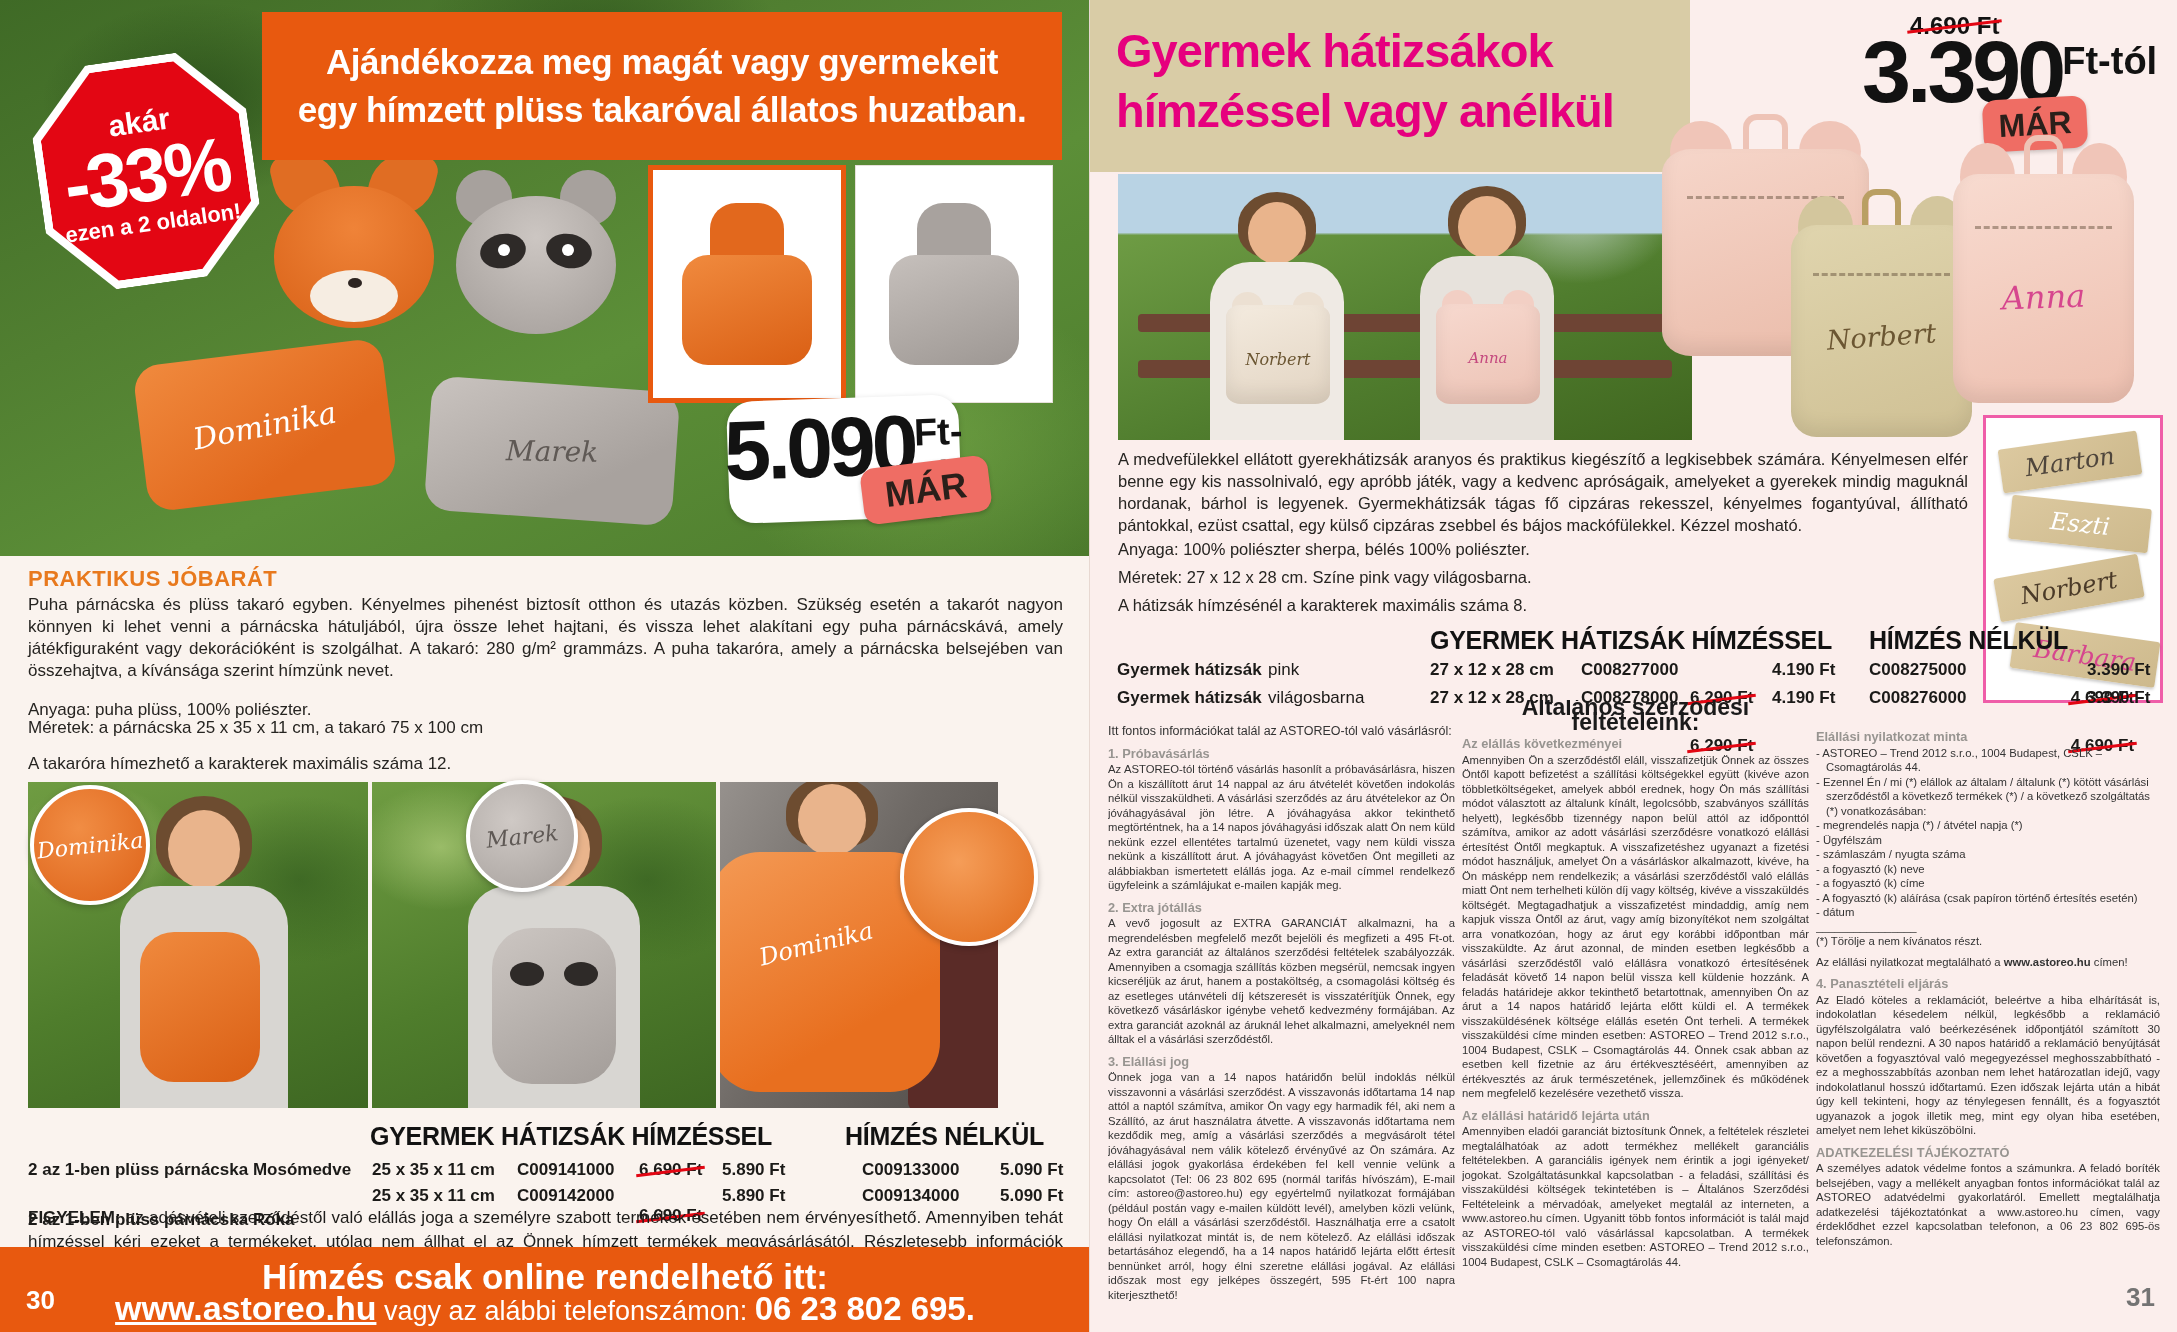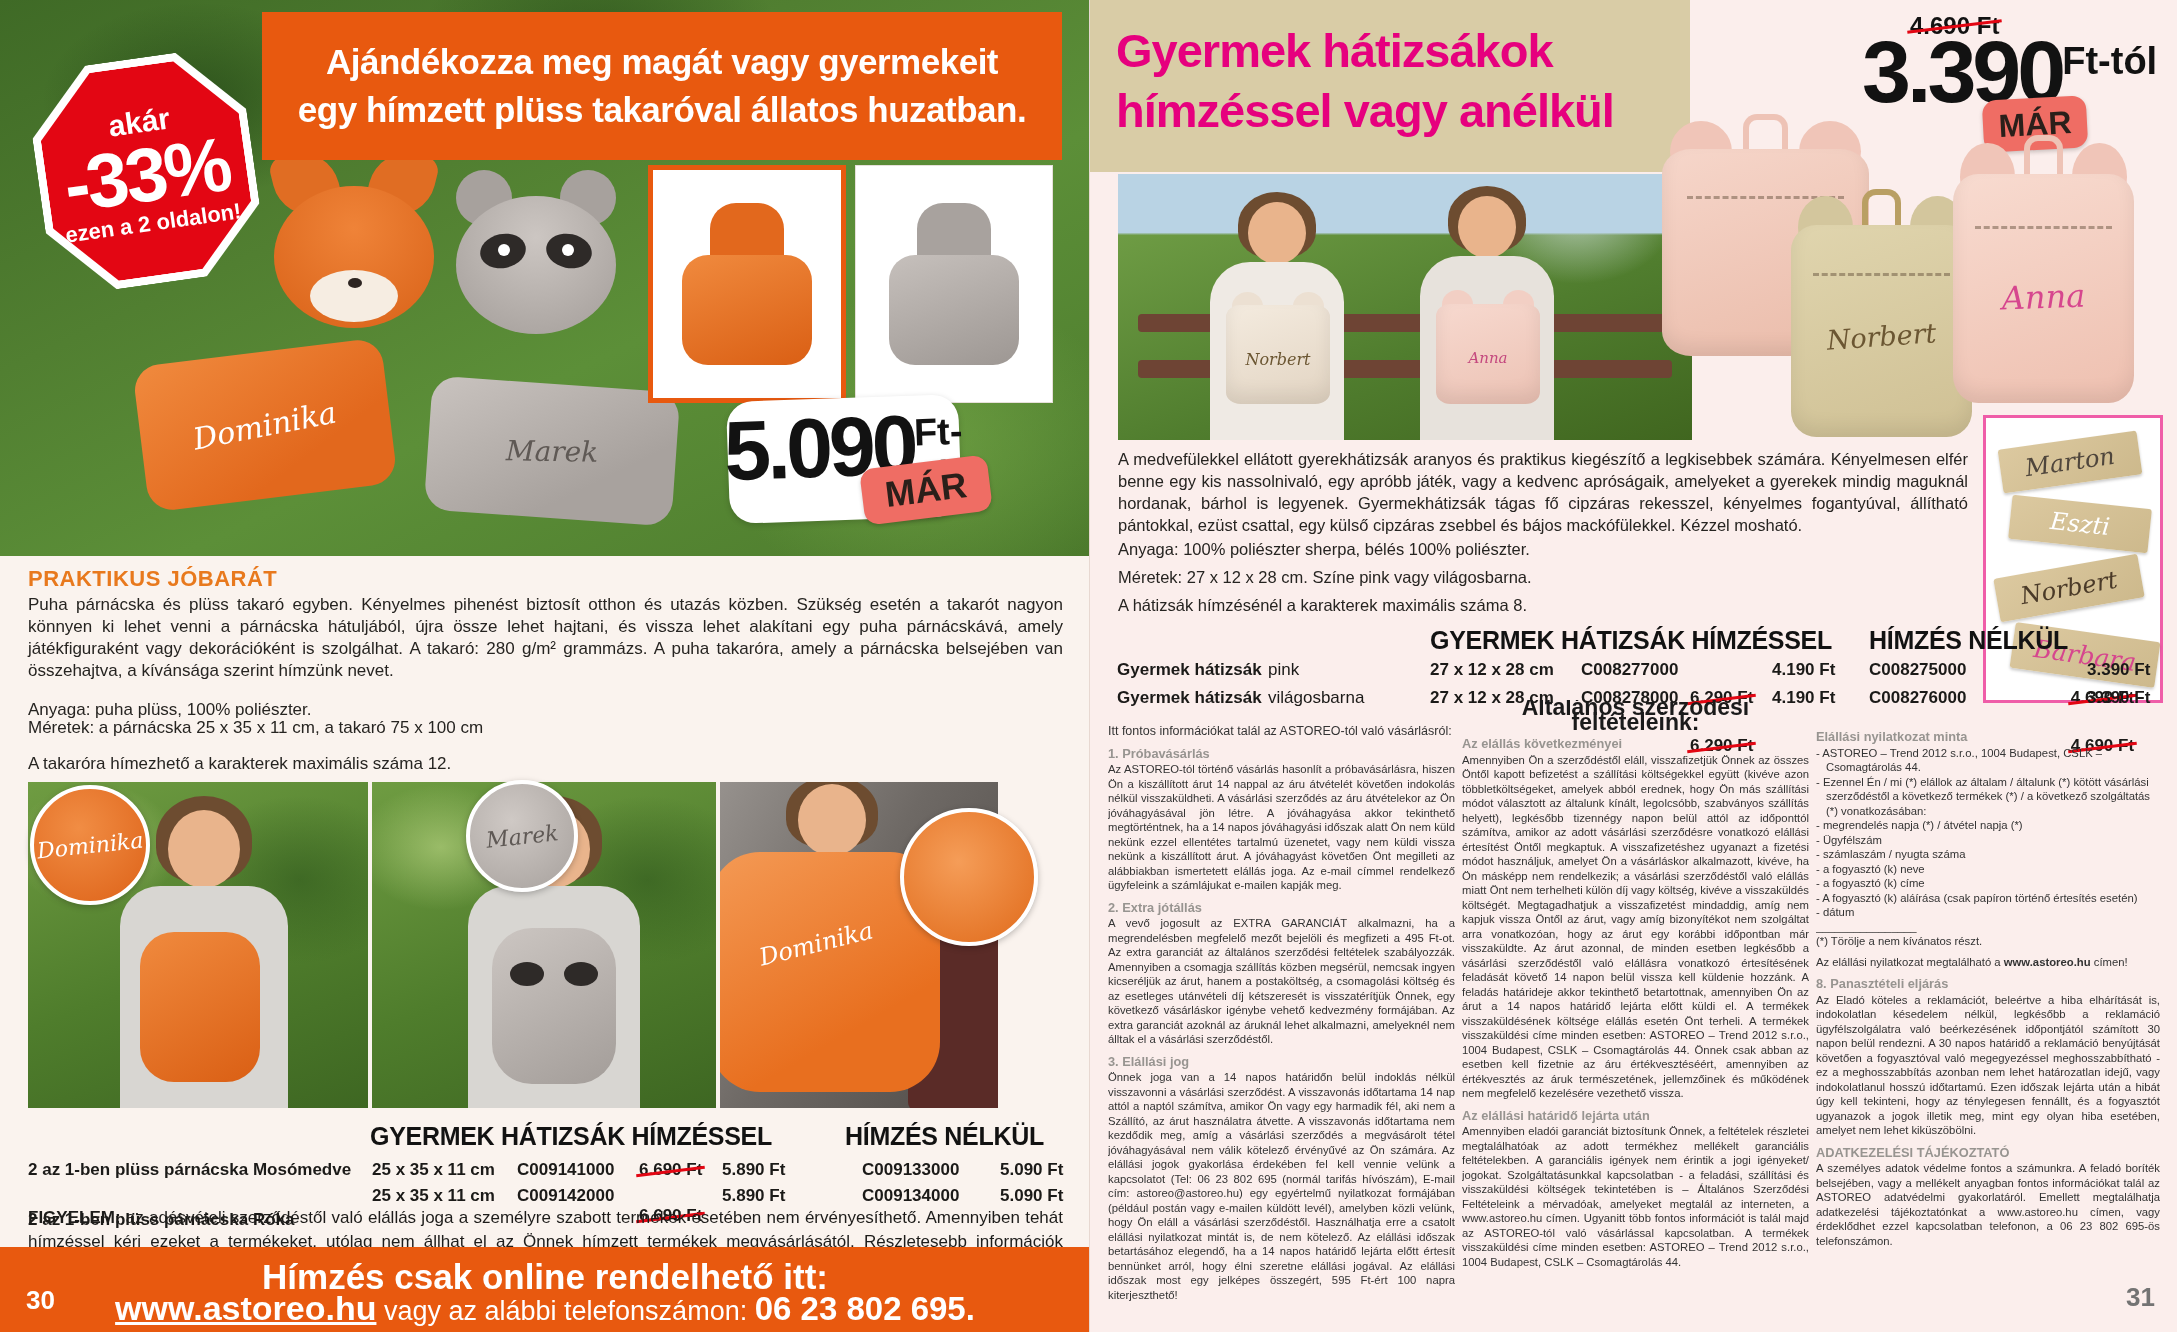--- a/index.html
+++ b/index.html
@@ -406,21 +406,21 @@
       <li>- a fogyasztó (k) neve</li>
       <li>- a fogyasztó (k) címe</li>
       <li>- A fogyasztó (k) aláírása (csak papíron történő értesítés esetén)</li>
       <li>- dátum</li>
     </ul>
     <div style="text-align:left;">________________</div>
     <div class="t-body" style="text-align:left;">(*) Törölje a nem kívánatos részt.</div>
     <div class="t-body" style="text-align:left; margin-top:6px;">
       <span>Az elállási nyilatkozat megtalálható a </span><b>www.astoreo.hu</b><span> címen!</span>
     </div>
-    <div class="t-head">8. Panasztételi eljárás</div>
+    <div class="t-head">4. Panasztételi eljárás</div>
     <div class="t-body">Az Eladó köteles a reklamációt, beleértve a hiba elhárítását is, indokolatlan késedelem nélkül, legkésőbb a reklamáció ügyfélszolgálatra való beérkezésének időpontjától számított 30 napon belül rendezni. A 30 napos határidő a reklamáció benyújtását követően a fogyasztóval való megegyezéssel meghosszabbítható - ez a meghosszabbítás azonban nem lehet határozatlan idejű, vagy indokolatlanul hosszú időtartamú. Ezen időszak lejárta után a hibát úgy kell tekinteni, hogy az ténylegesen fennállt, és a fogyasztót ugyanazok a jogok illetik meg, mint egy olyan hiba esetében, amelyet nem lehet kiküszöbölni.</div>
     <div class="t-head">ADATKEZELÉSI TÁJÉKOZTATÓ</div>
     <div class="t-body">A személyes adatok védelme fontos a számunkra. A feladó boríték belsejében, vagy a mellékelt anyagban fontos információkat talál az ASTOREO adatvédelmi gyakorlatáról. Emellett megtalálhatja adatkezelési tájékoztatónkat a www.astoreo.hu címen, vagy érdeklődhet ezzel kapcsolatban telefonon, a 06 23 802 695-ös telefonszámon.</div>
   </div>
 
   <div class="abs pagenum" style="right:22px; top:1282px; color:#737373;">31</div>
 </div>
 
 <div class="abs page-split"></div>
 

